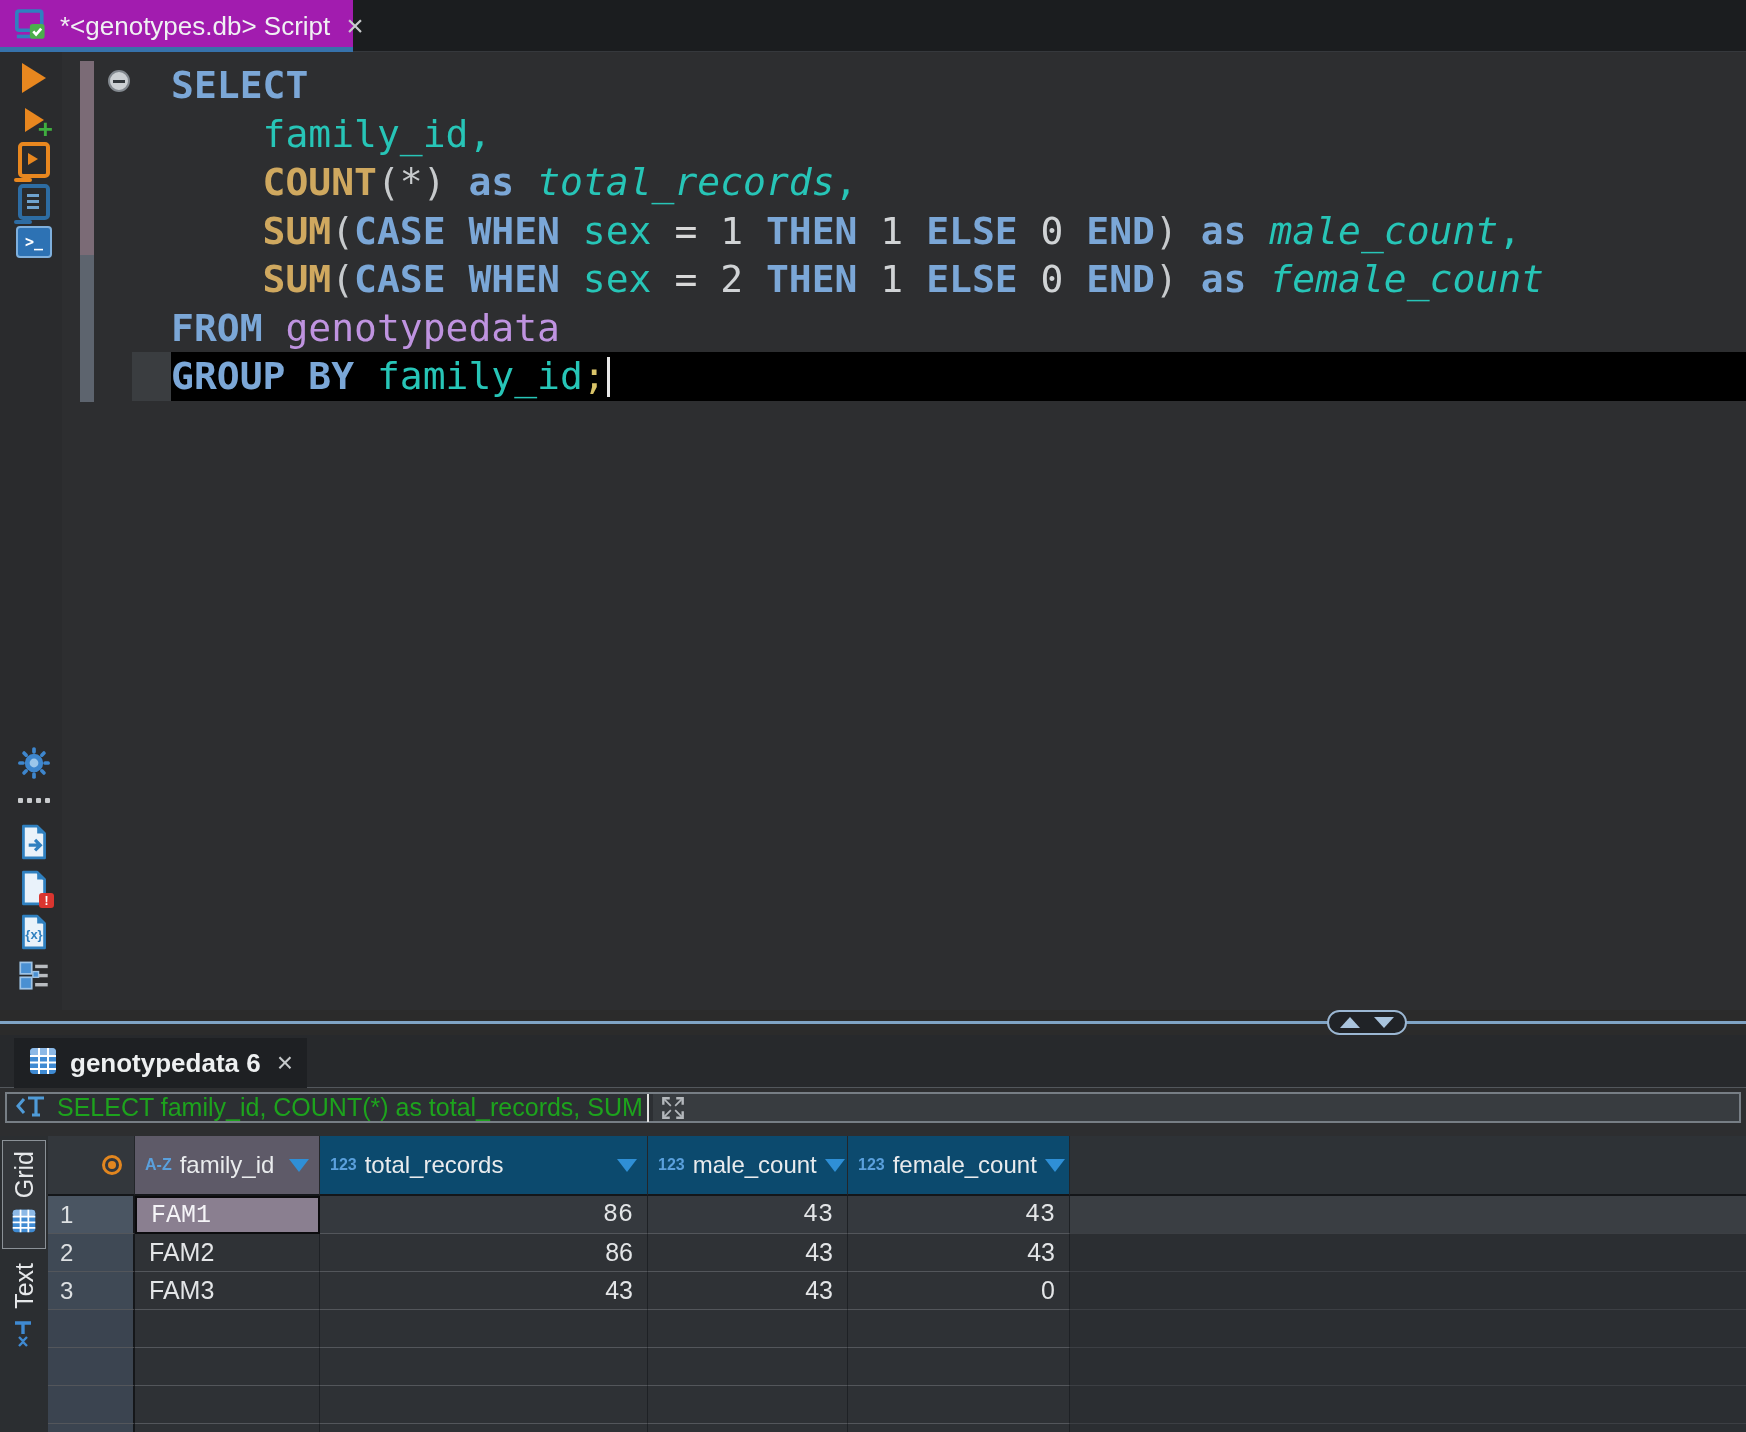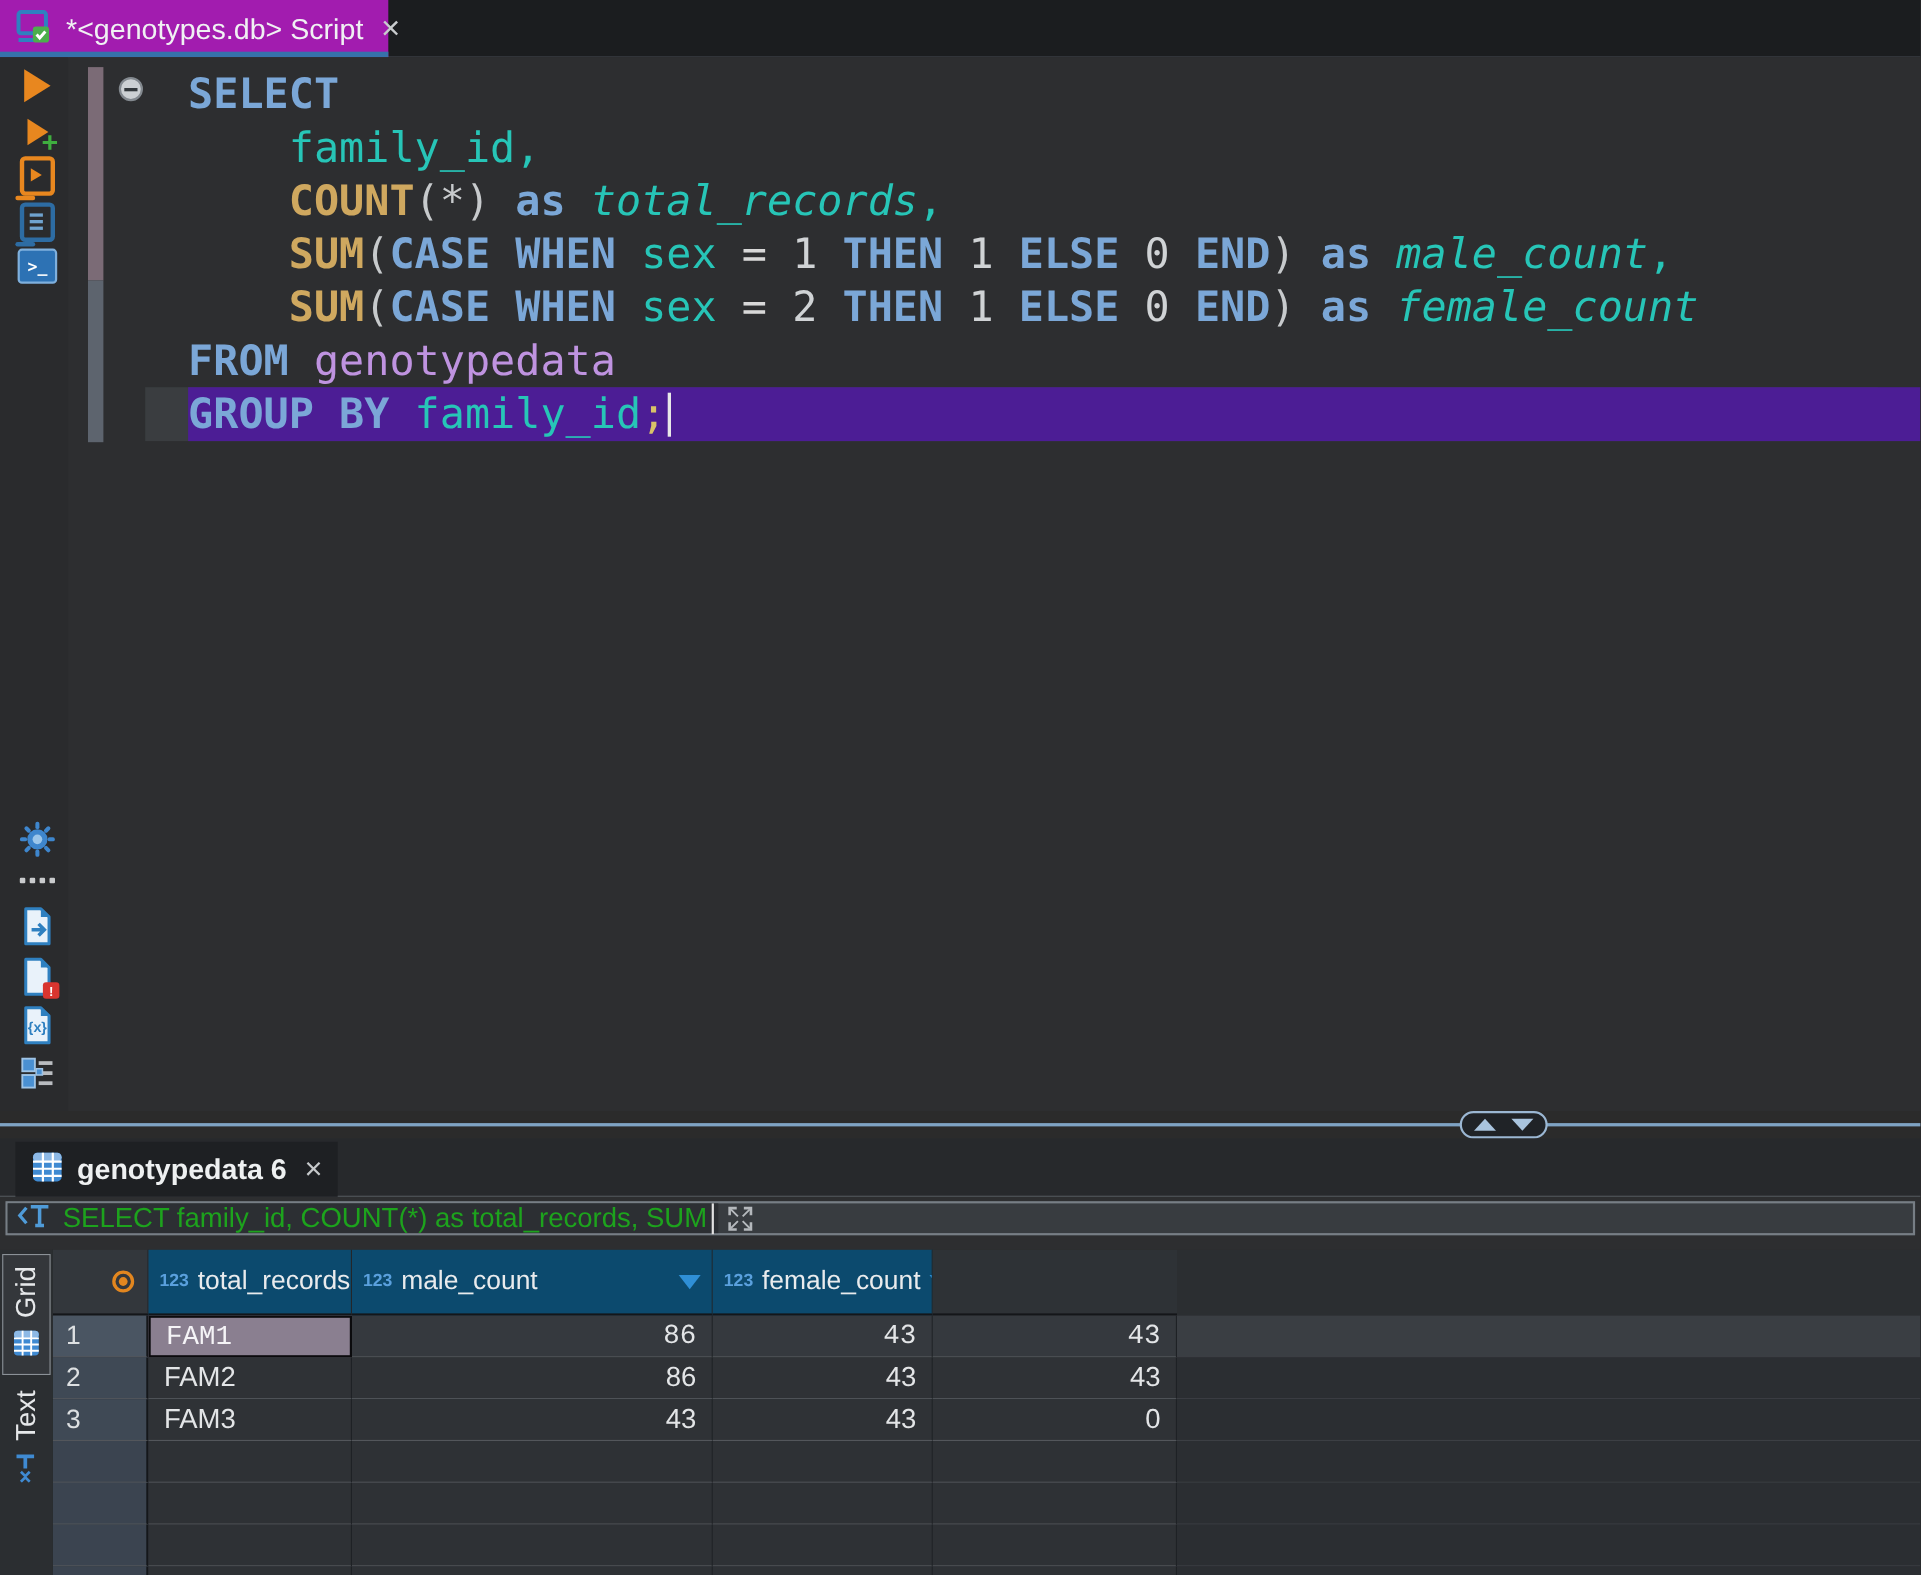--- a/index.html
+++ b/index.html
@@ -41,21 +41,21 @@
   
   #editor{position:absolute;left:62px;top:52px;right:0;height:958px;background:#2d2e30;overflow:hidden;}
   #bar-top{position:absolute;left:18px;top:9px;width:14px;height:194px;background:#7b6b76;}
   #bar-bottom{position:absolute;left:18px;top:203px;width:14px;height:147px;background:#5d646e;}
   #fold-marker{position:absolute;left:46px;top:18px;width:22px;height:22px;border-radius:50%;
     background:#ccd0d3;border:2px solid #83898f;box-sizing:border-box;display:flex;align-items:center;justify-content:center;}
   #fold-marker i{width:12px;height:3px;background:#33383c;}
   #code-lines{position:absolute;left:73px;top:9px;right:0;
     font-family:"DejaVu Sans Mono",monospace;font-size:38px;line-height:48.5px;white-space:pre;margin-left:36px;}
   .code-line{height:48.5px;}
-  .code-line.current{background:#4c1d95;box-shadow:-39px 0 0 #3a3d40;}
+  .code-line.current{background:#000000;box-shadow:-39px 0 0 #3a3d40;}
   .tok-kw{color:#7ba7d7;font-weight:700;}
   .tok-fn{color:#cfa85f;font-weight:700;}
   .tok-id{color:#27c5b7;}
   .tok-alias{color:#27c5b7;font-style:italic;}
   .tok-tbl{color:#bf93e0;}
   .tok-op{color:#d8d8d8;}
   .tok-num{color:#d0d3d5;}
   .tok-punct{color:#c7cacc;}
   .tok-semi{color:#d9c368;}
   .tok-plain{color:#d0d0d0;}
@@ -299,20 +299,25 @@
         </svg>
       </span>
     </div>
   </div>
 
   <div id="grid">
     <div id="grid-header" class="grow">
         <div class="hcell corner">
           <span class="target"></span>
         </div>
+        <div class="hcell sel">
+          <span class="type-ic">A-Z</span>
+          <span class="hlabel">family_id</span>
+          <span class="sort-arrow"></span>
+        </div>
         <div class="hcell">
           <span class="type-ic">123</span>
           <span class="hlabel">total_records</span>
           <span class="sort-arrow"></span>
         </div>
         <div class="hcell">
           <span class="type-ic">123</span>
           <span class="hlabel">male_count</span>
           <span class="sort-arrow"></span>
         </div>

